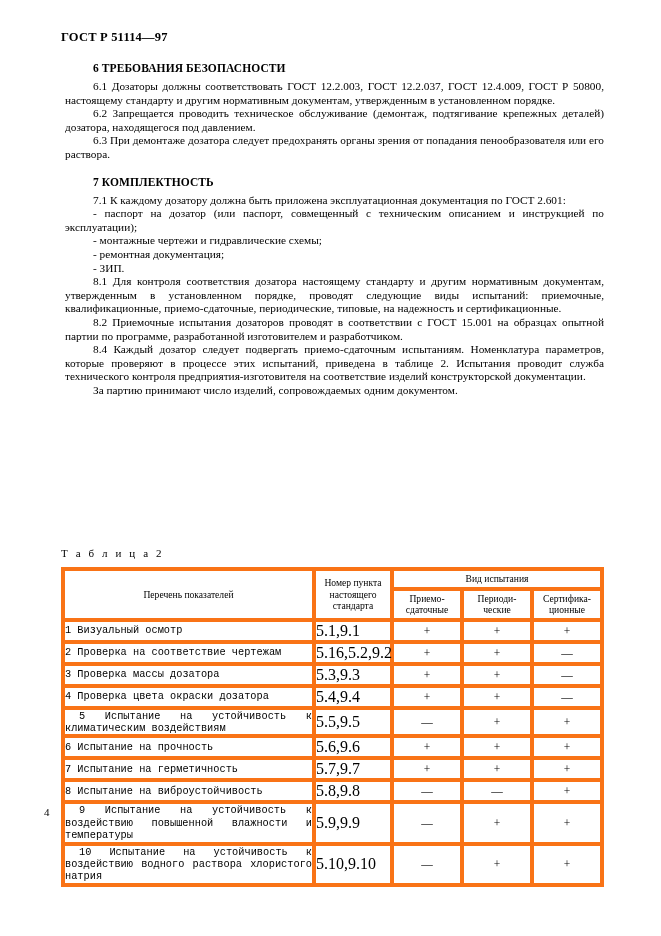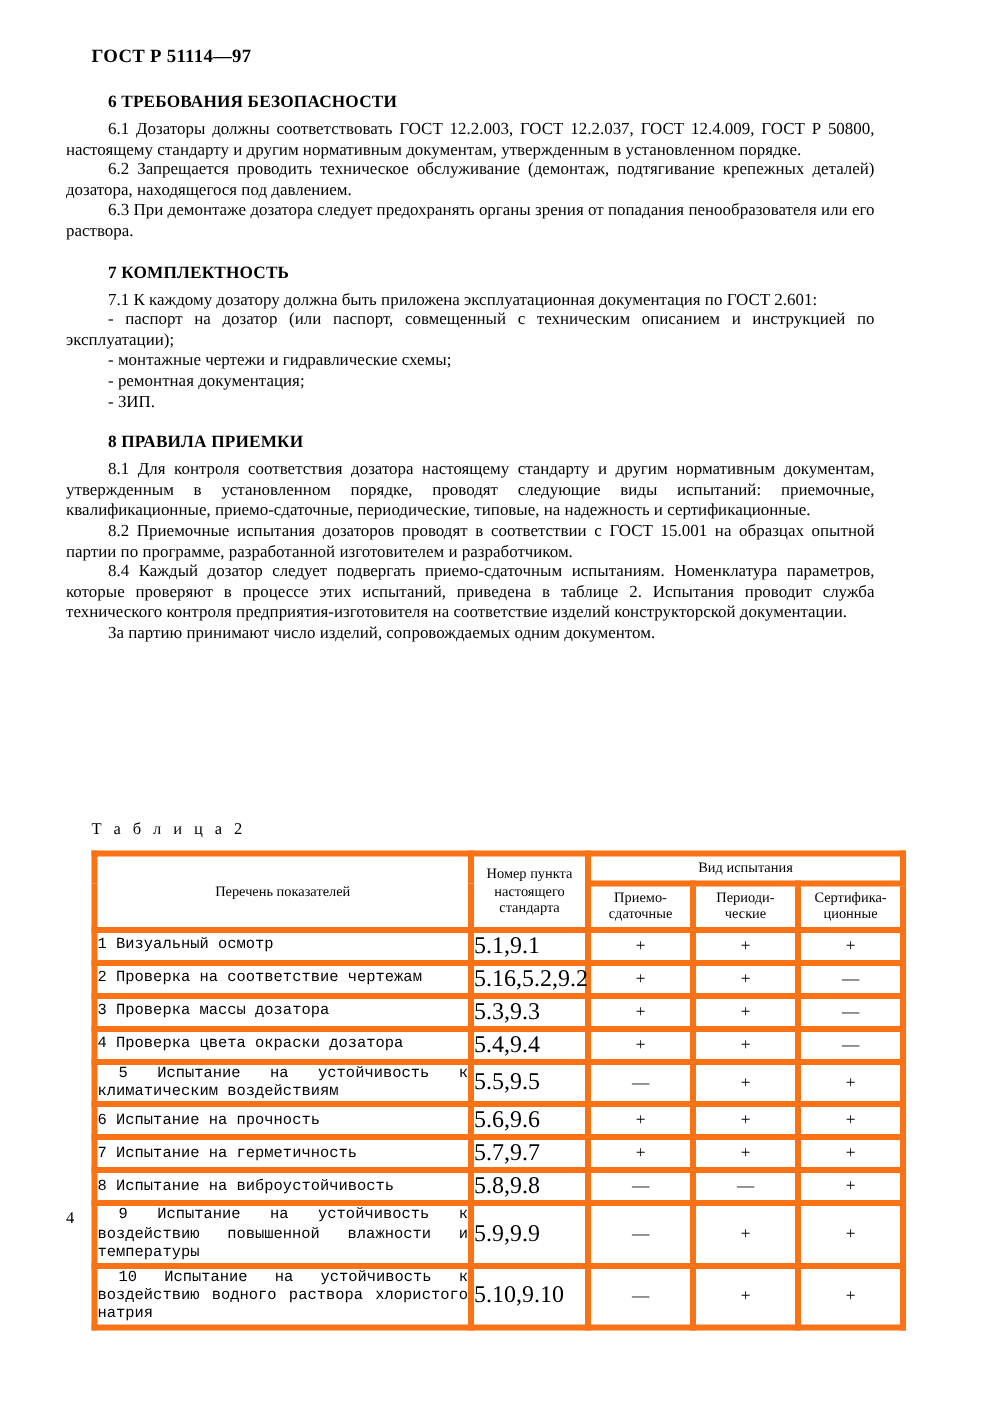--- a/index.html
+++ b/index.html
@@ -28,21 +28,21 @@
   .doc-header {
     position: absolute;
     left: 61px;
     top: 30px;
     font-size: 12.5px;
     font-weight: bold;
     letter-spacing: 0.2px;
   }
   .content {
     position: absolute;
-    left: 44px;
+    left: 65px;
     top: 56px;
     width: 539px;
     font-family: Liberation Serif, serif;
   }
   .section-title {
     font-size: 11.5px;
     font-weight: bold;
     margin: 14px 0 6px 0;
     padding-left: 28px;
     letter-spacing: 0.1px;
@@ -130,21 +130,20 @@
     <p class="para">6.2  Запрещается проводить техническое обслуживание (демонтаж, подтягивание крепежных деталей) дозатора, находящегося под давлением.</p>
     <p class="para">6.3  При демонтаже дозатора следует предохранять органы зрения от попадания пенообразователя или его раствора.</p>
 
     <div class="section-title">7  КОМПЛЕКТНОСТЬ</div>
     <p class="para">7.1  К каждому дозатору должна быть приложена эксплуатационная документация по ГОСТ 2.601:</p>
     <p class="para dash">- паспорт на дозатор (или паспорт, совмещенный с техническим описанием и инструкцией по эксплуатации);</p>
     <p class="para dash">- монтажные чертежи и гидравлические схемы;</p>
     <p class="para dash">- ремонтная документация;</p>
     <p class="para dash">- ЗИП.</p>
 
-    <div class="section-title">8  ПРАВИЛА ПРИЕМКИ</div>
     <p class="para">8.1  Для контроля соответствия дозатора настоящему стандарту и другим нормативным документам, утвержденным в установленном порядке, проводят следующие виды испытаний: приемочные, квалификационные, приемо-сдаточные, периодические, типовые, на надежность и сертификационные.</p>
     <p class="para">8.2  Приемочные испытания дозаторов проводят в соответствии с ГОСТ 15.001 на образцах опытной партии по программе, разработанной изготовителем и разработчиком.</p>
     <p class="para">8.4  Каждый дозатор следует подвергать приемо-сдаточным испытаниям. Номенклатура параметров, которые проверяют в процессе этих испытаний, приведена в таблице 2. Испытания проводит служба технического контроля предприятия-изготовителя на соответствие изделий конструкторской документации.</p>
     <p class="para">За партию принимают число изделий, сопровождаемых одним документом.</p>
 
   </div>
 
   <div class="table-caption">Т а б л и ц а  2</div>
 
   <table class="tbl">

